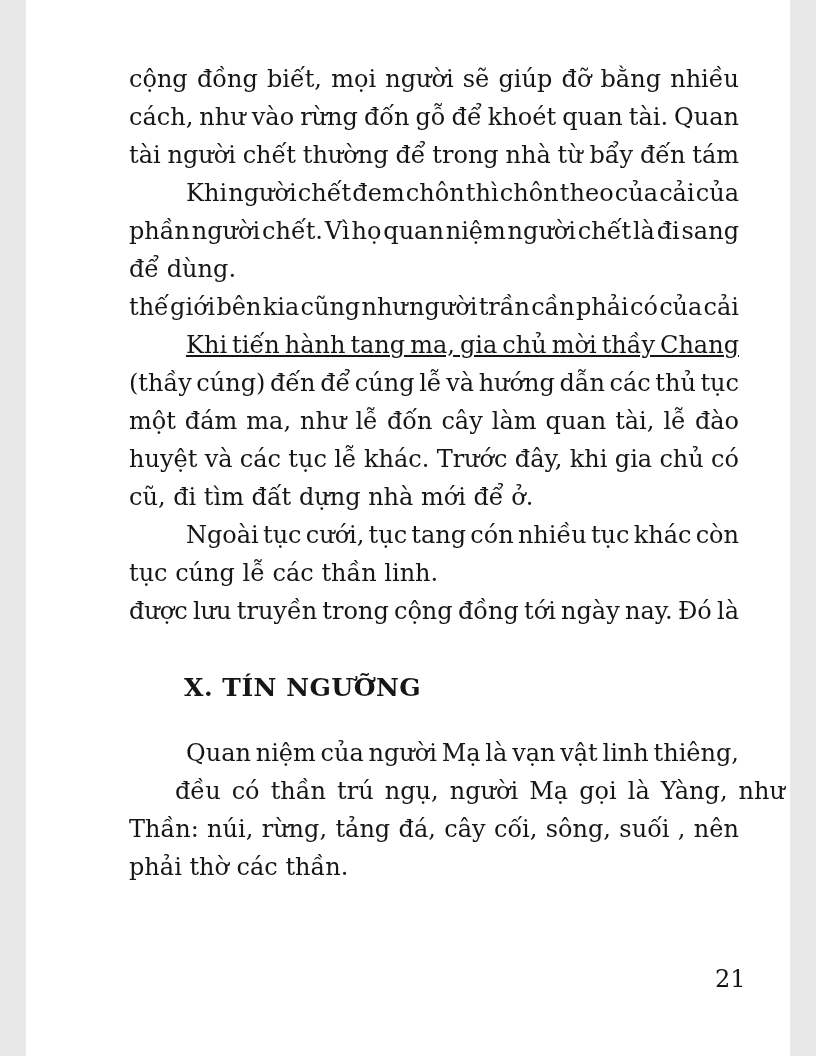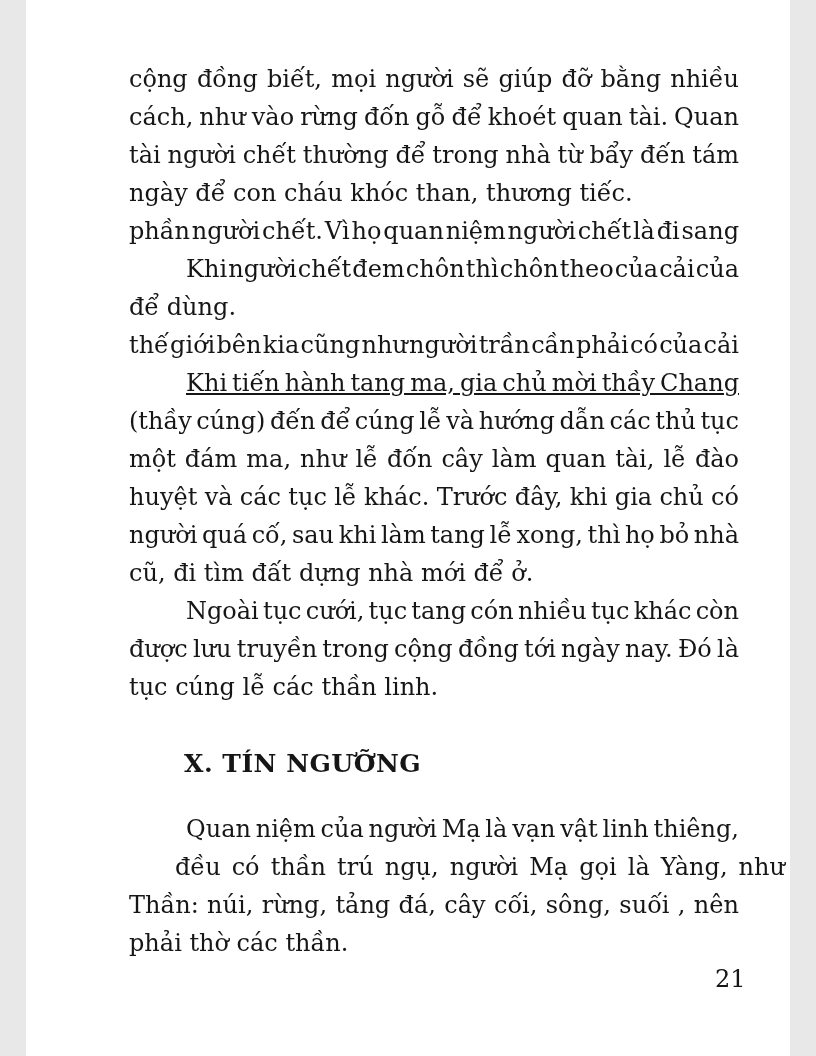--- a/index.html
+++ b/index.html
@@ -54,40 +54,38 @@
 </style>
 </head>
 <body>
 
 <div class="page">
   <main class="textblock">
     <div class="para">
         <div class="pline"><span style="word-spacing: 1.5434px;">cộng đồng biết, mọi người sẽ giúp đỡ bằng nhiều</span></div>
         <div class="pline"><span style="word-spacing: -1.57344px;">cách, như vào rừng đốn gỗ để khoét quan tài. Quan</span></div>
         <div class="pline"><span style="word-spacing: -0.823438px;">tài người chết thường để trong nhà từ bẩy đến tám</span></div>
-        <div class="pline plast"><span>ngày để con cháu khóc than, thương tiếc.</span></div>
       </div>
     <div class="para">
+        <div class="pline pfirst"><span style="word-spacing: -6.4375px;">Khi người chết đem chôn thì chôn theo của cải của</span></div>
         <div class="pline"><span style="word-spacing: -5.8196px;">phần người chết. Vì họ quan niệm người chết là đi sang</span></div>
-        <div class="pline pfirst"><span style="word-spacing: -6.4375px;">Khi người chết đem chôn thì chôn theo của cải của</span></div>
         <div class="pline plast"><span>để dùng.</span></div>
         <div class="pline"><span style="word-spacing: -6.40365px;">thế giới bên kia cũng như người trần cần phải có của cải</span></div>
       </div>
     <div class="para">
         <div class="pline pfirst"><span style="word-spacing: -2.59201px; text-decoration: underline;">Khi tiến hành tang ma, gia chủ mời thầy Chang</span></div>
         <div class="pline"><span style="word-spacing: -3.04403px;">(thầy cúng) đến để cúng lễ và hướng dẫn các thủ tục</span></div>
         <div class="pline"><span style="word-spacing: 1.39347px; text-align: center;">một đám ma, như lễ đốn cây làm quan tài, lễ đào</span></div>
         <div class="pline"><span style="word-spacing: -0.3125px;">huyệt và các tục lễ khác. Trước đây, khi gia chủ có</span></div>
-        <div class="pline"><span style="word-spacing: -3.05859px;">người quá cố, sau khi làm tang lễ xong, thì họ bỏ nhà</span></div>
         <div class="pline plast"><span>cũ, đi tìm đất dựng nhà mới để ở.</span></div>
       </div>
     <div class="para">
         <div class="pline pfirst"><span style="word-spacing: -3.42014px;">Ngoài tục cưới, tục tang cón nhiều tục khác còn</span></div>
+        <div class="pline plast"><span>tục cúng lễ các thần linh.</span></div>
         <div class="pline"><span style="word-spacing: -2.39375px;">được lưu truyền trong cộng đồng tới ngày nay. Đó là</span></div>
-        <div class="pline plast"><span>tục cúng lễ các thần linh.</span></div>
       </div>
     <h2 class="heading">X. TÍN NGƯỠNG</h2>
     <div class="para after-heading">
         <div class="pline pfirst"><span style="word-spacing: -2.85243px;">Quan niệm của người Mạ là vạn vật linh thiêng,</span></div>
         <div class="pline"><span style="word-spacing: 3.46094px; margin-left: 46px;">đều có thần trú ngụ, người Mạ gọi là Yàng, như</span></div>
         <div class="pline"><span style="word-spacing: 0.748437px;">Thần: núi, rừng, tảng đá, cây cối, sông, suối , nên</span></div>
         <div class="pline plast"><span>phải thờ các thần.</span></div>
       </div>
   </main>
   <div class="page-number">21</div>

